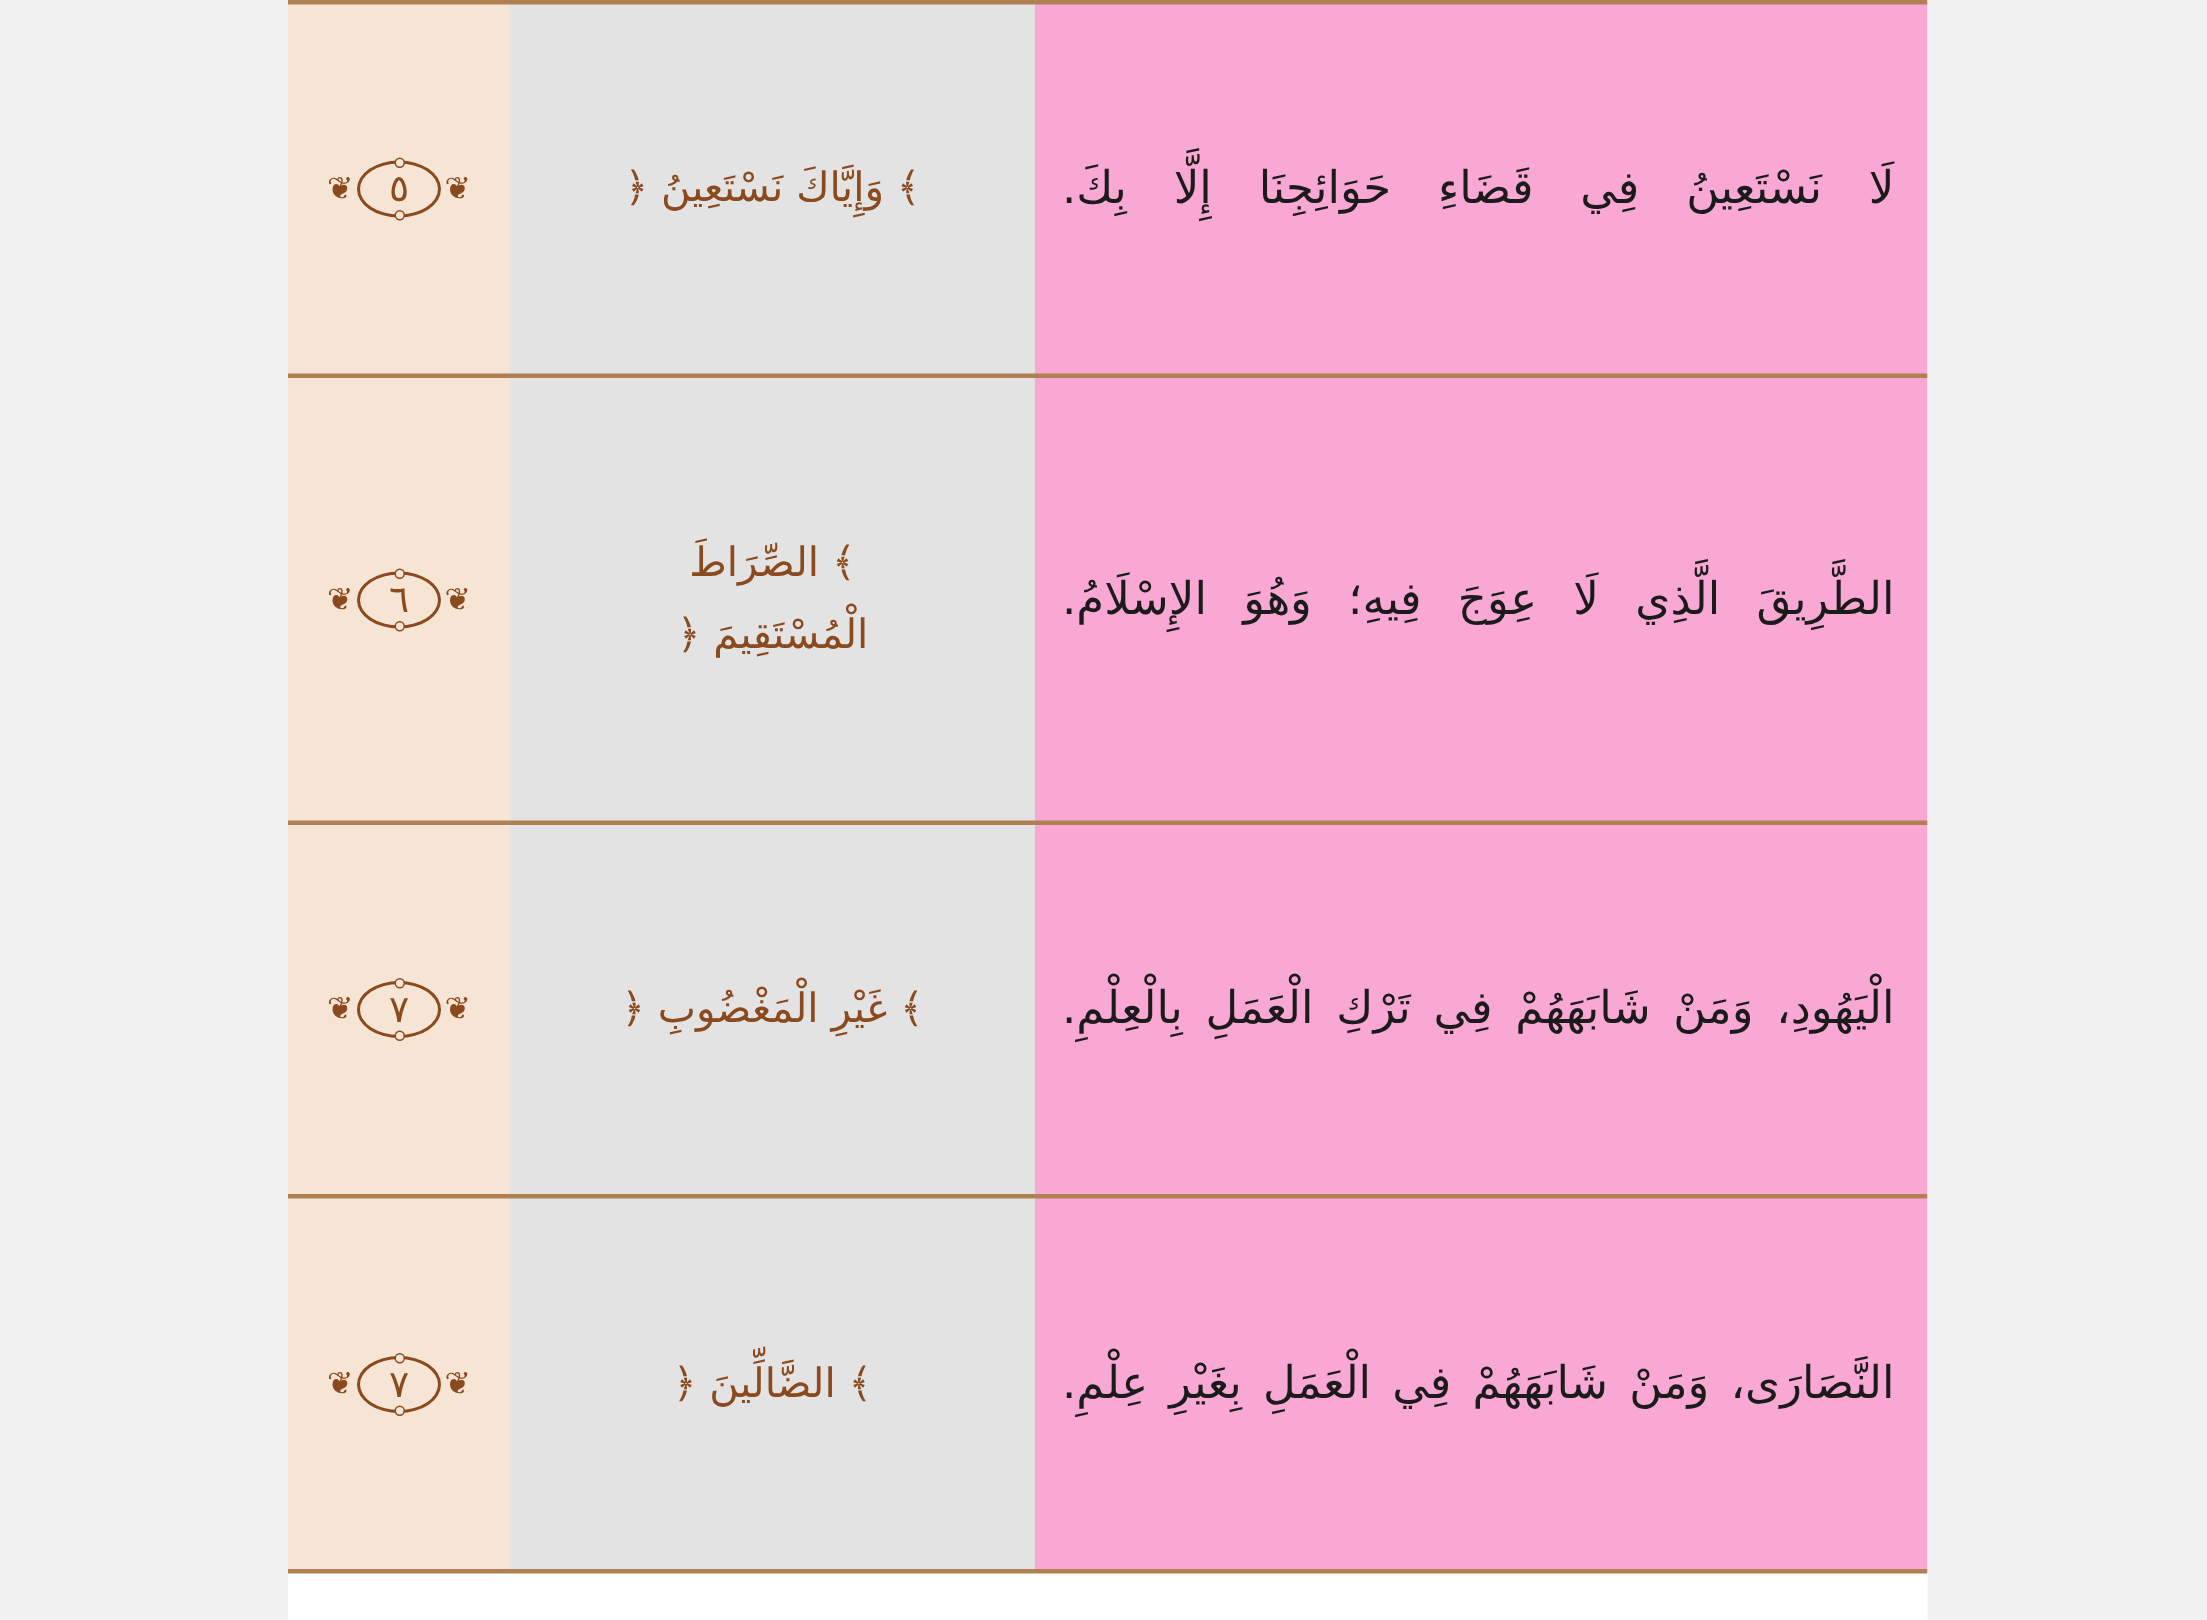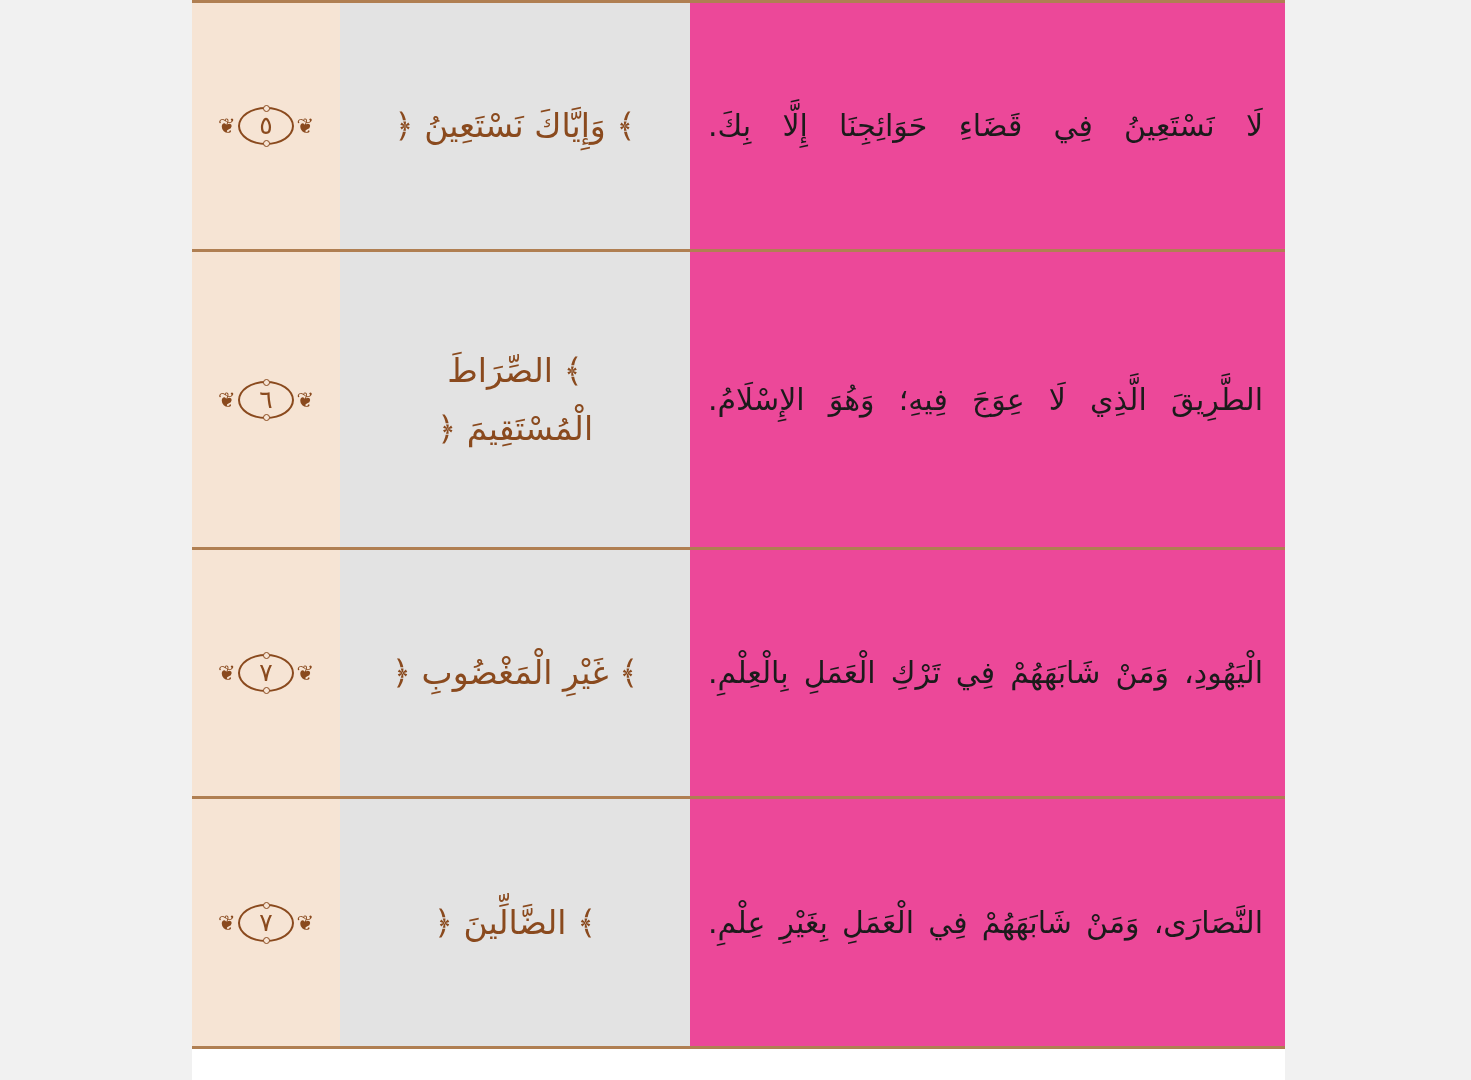--- a/index.html
+++ b/index.html
@@ -64,21 +64,21 @@
     border-top-color: #c49a72;
     border-bottom-color: #c49a72;
   }
   td.ayah {
     background: #e3e3e3;
     text-align: center;
     border-top-color: #b07f52;
     border-bottom-color: #b07f52;
   }
   td.meaning {
-    background: #ec4899;
+    background: #f9a8d4;
     text-align: justify;
     text-align-last: justify;
     border-top-color: #b07f52;
     border-bottom-color: #b07f52;
   }
 
   
   .medallion {
     display: inline-block;
     position: relative;
@@ -130,21 +130,21 @@
     display: block;
     text-align: center;
     font-size: 25px;
     line-height: 50px;
   }
 
   
   .ayah-text {
     color: #8a4a1e;
     font-family: "DejaVu Sans", sans-serif;
-    font-size: 33px;
+    font-size: 27px;
     line-height: 1.75;
     padding: 16px 4px;
     direction: rtl;
   }
   .ayah-text .ln { display: block; white-space: nowrap; }
 
   
   .meaning-text {
     color: #1b1b1b;
     font-family: "DejaVu Sans", sans-serif;

